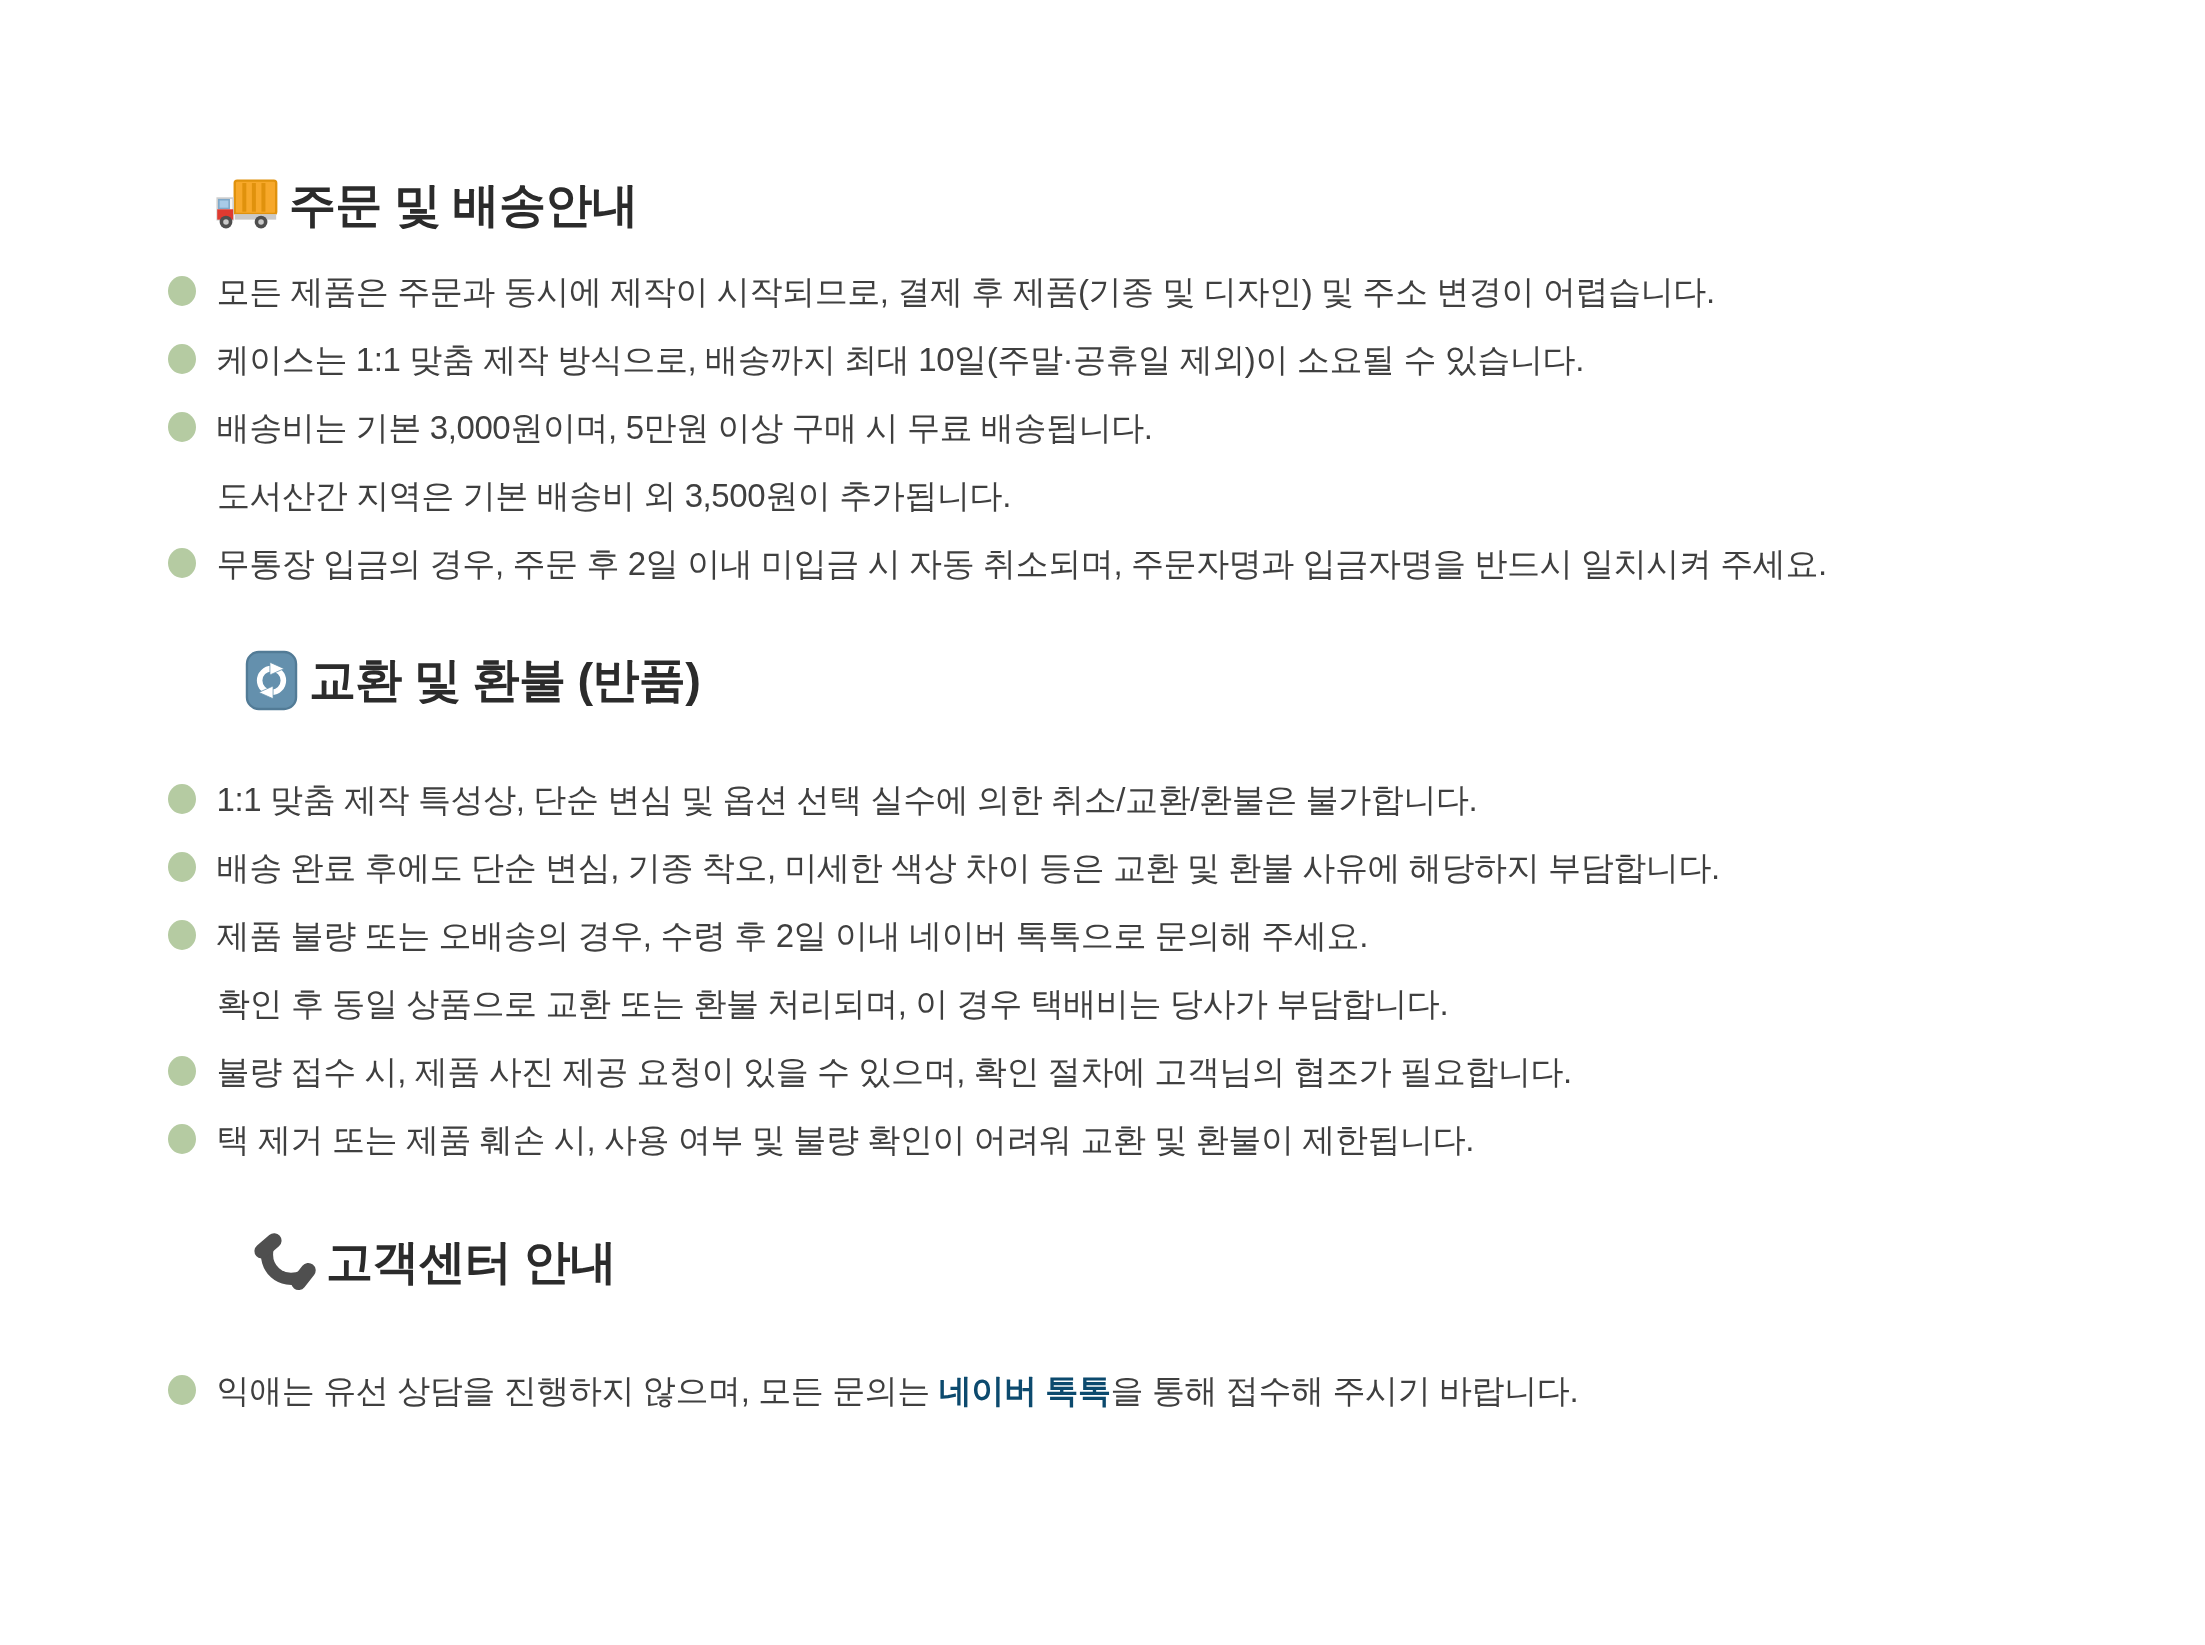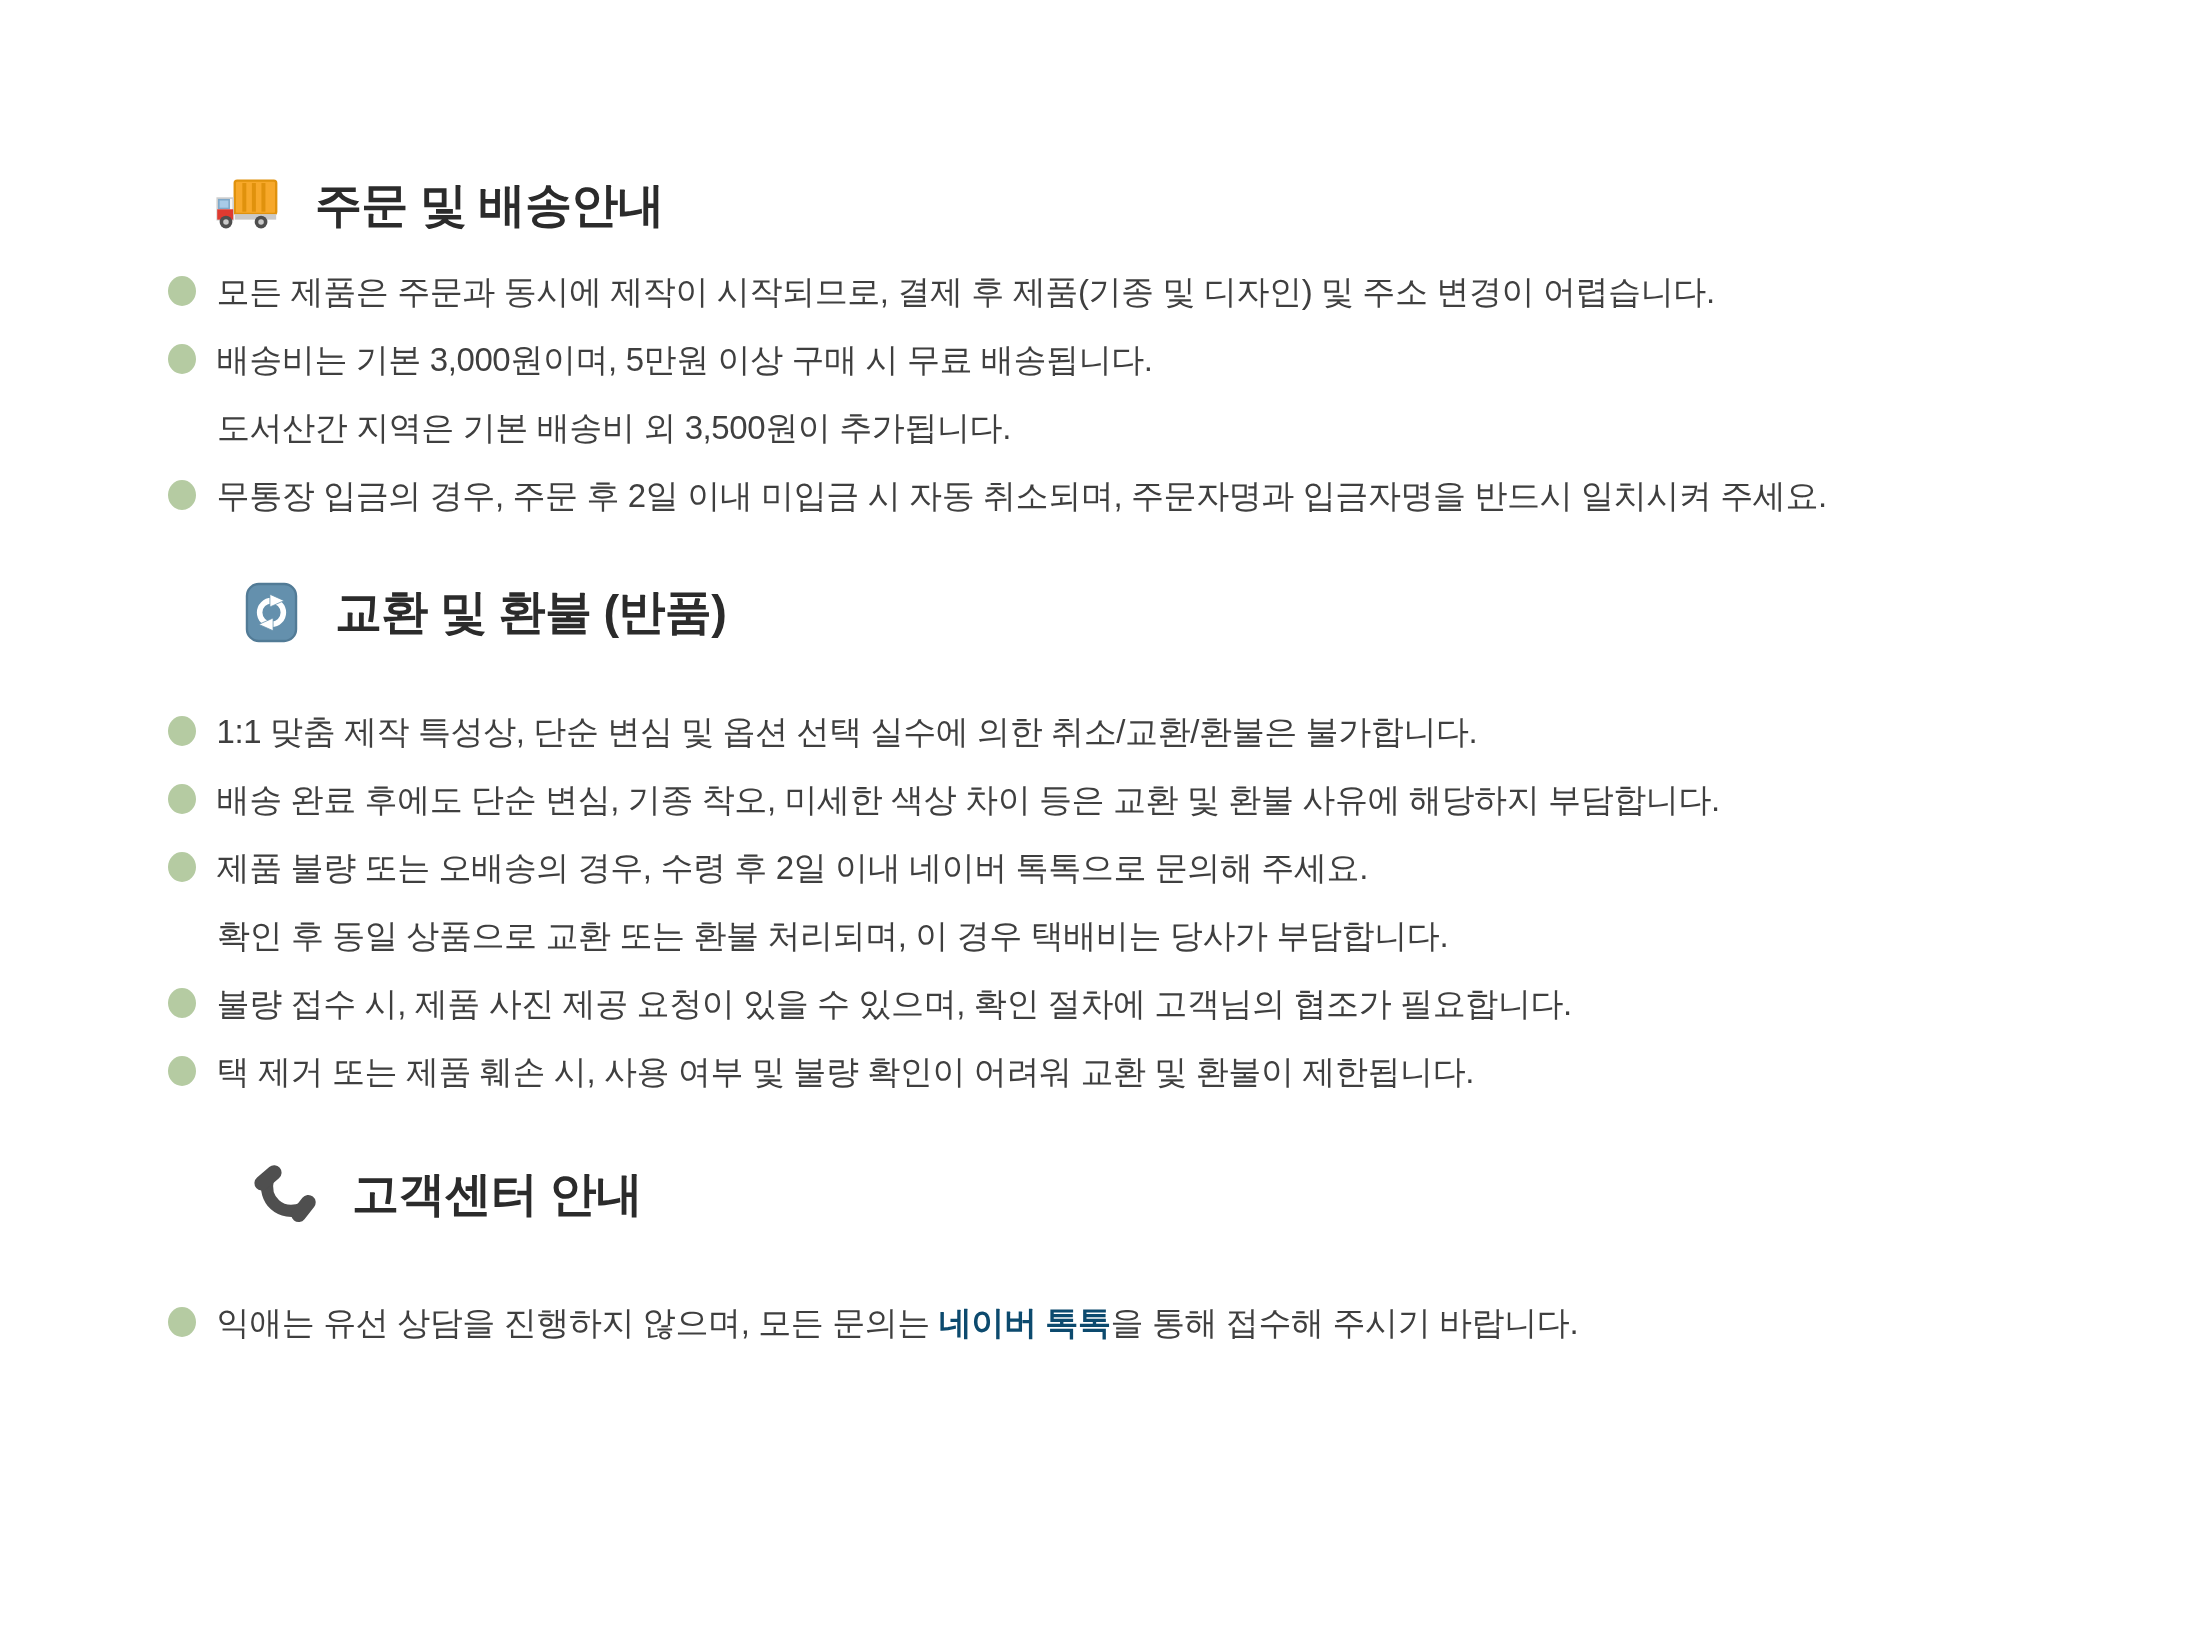--- a/index.html
+++ b/index.html
@@ -5,21 +5,21 @@
   html,body{margin:0;padding:0;}
   body{
     width:2205px;height:1645px;
     background:#ffffff;
     font-family:"Liberation Sans","DejaVu Sans",sans-serif;
     overflow:hidden;
     color:#3f3f3f;
   }
   .page{padding-top:179px;}
   .heading-row{
-    display:flex;align-items:center;gap:35px;
+    display:flex;align-items:center;gap:9px;
     font-size:47px;font-weight:800;color:#2b2b2b;
     letter-spacing:-0.7px;line-height:1.1;white-space:nowrap;
   }
   .heading-row .h-icon{flex:0 0 auto;display:inline-flex;}
   .sec1 .heading-row{margin-left:215px;}
   .sec2 .heading-row{margin-left:243px;}
   .sec3 .heading-row{margin-left:254px;}
   .sec2{margin-top:65px;}
   .sec3{margin-top:71px;}
   ul.notes{
@@ -68,20 +68,24 @@
           <circle cx="57" cy="54" r="8" fill="#4e4e4e"></circle>
           <circle cx="57" cy="54" r="3.5" fill="#c9c9c9"></circle>
         </svg>
       </span>
       <span>주문 및 배송안내</span>
     </div>
     <ul class="notes">
       <li>
         <span class="dot"></span>
         <span class="li-text">모든 제품은 주문과 동시에 제작이 시작되므로, 결제 후 제품(기종 및 디자인) 및 주소 변경이 어렵습니다.</span>
+      </li>
+      <li>
+        <span class="dot"></span>
+        <span class="li-text">케이스는 1:1 맞춤 제작 방식으로, 배송까지 최대 10일(주말·공휴일 제외)이 소요될 수 있습니다.</span>
       </li>
       <li>
         <span class="dot"></span>
         <span class="li-text">배송비는 기본 3,000원이며, 5만원 이상 구매 시 무료 배송됩니다.</span>
       </li>
       <li class="sub">
         <span class="li-text">도서산간 지역은 기본 배송비 외 3,500원이 추가됩니다.</span>
       </li>
       <li>
         <span class="dot"></span>

